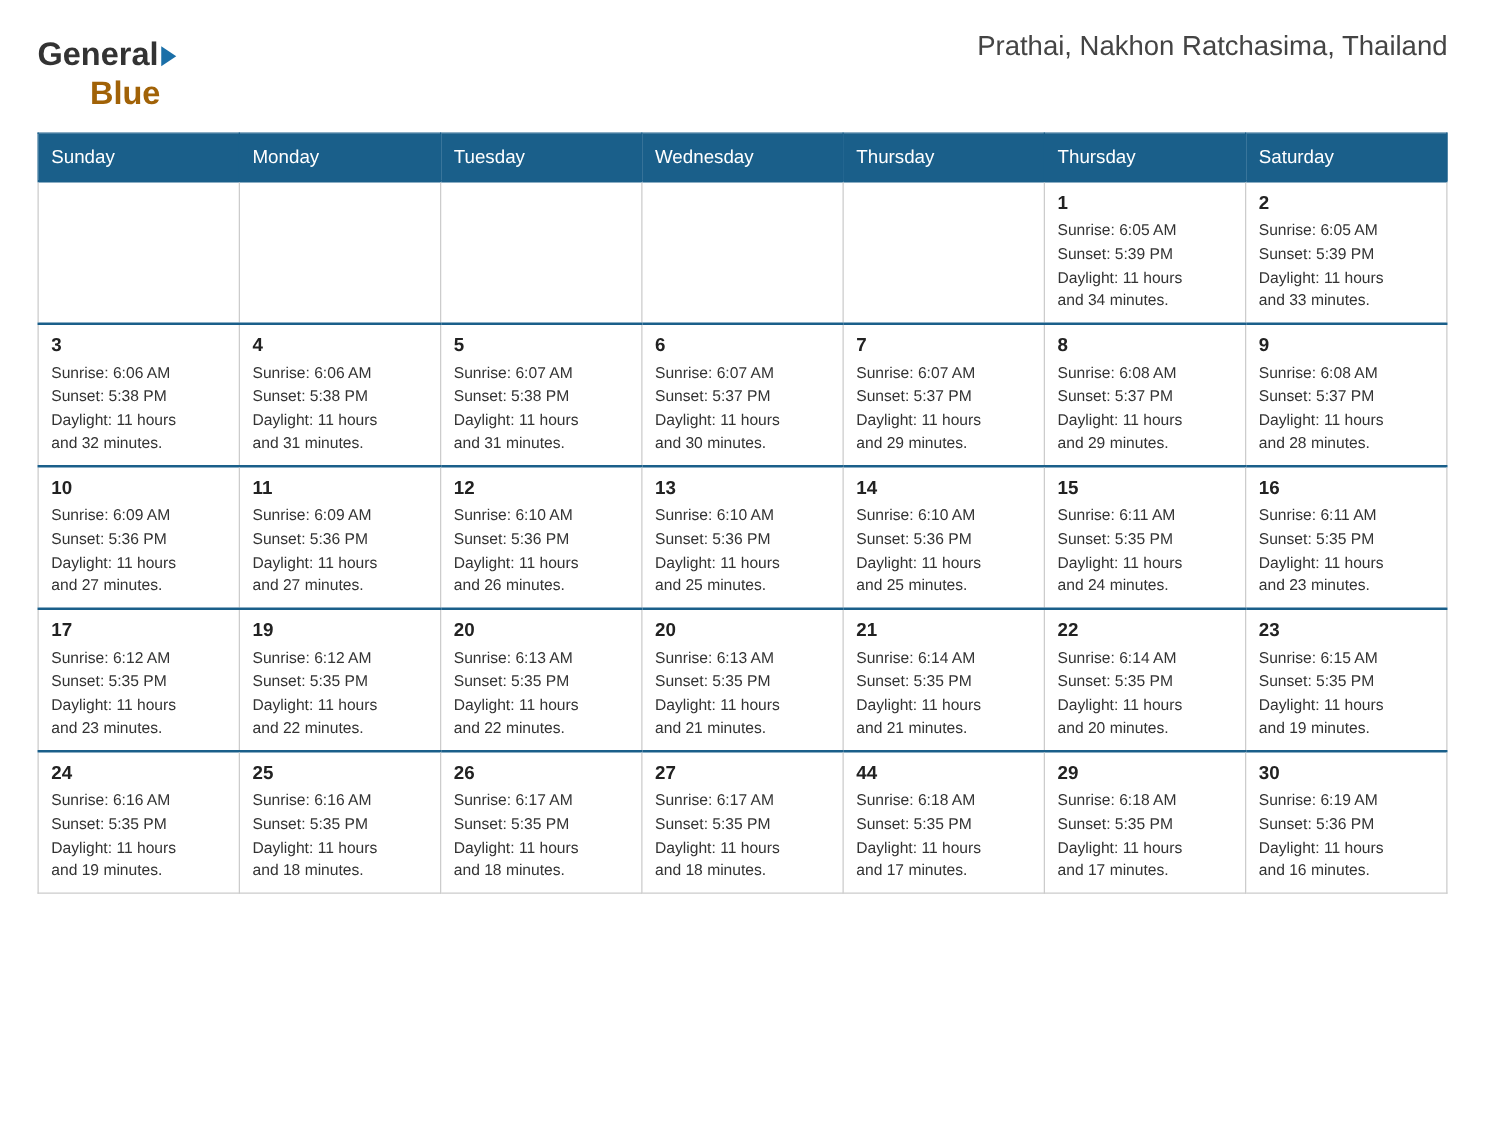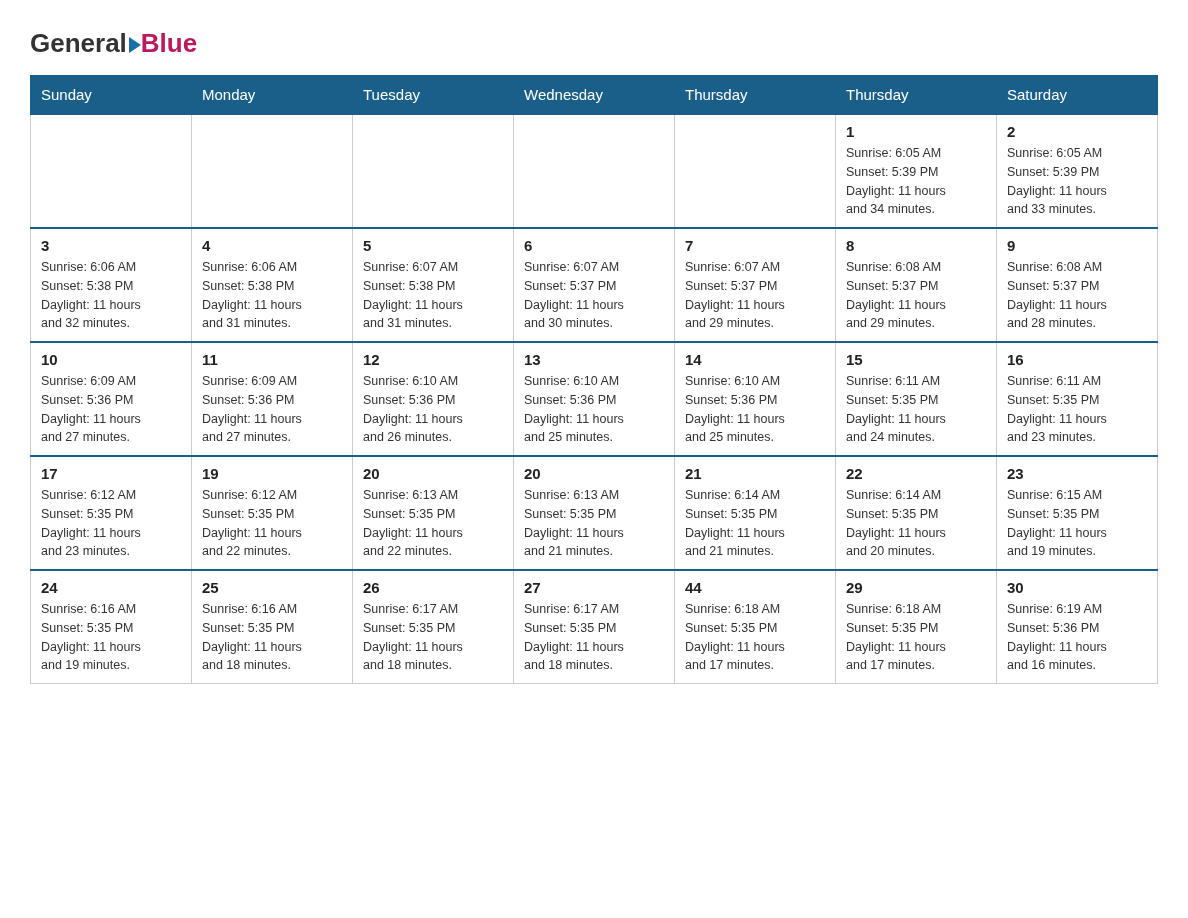--- a/index.html
+++ b/index.html
@@ -11,21 +11,21 @@
       padding: 20px 30px;
     }
     .header {
       display: flex;
       justify-content: space-between;
       align-items: flex-start;
       margin-bottom: 16px;
     }
     .logo {
       display: flex;
-      flex-direction: row;
+      flex-direction: column;
       align-items: flex-start;
       padding-top: 8px;
     }
     .title-section {
       text-align: right;
     }
     .month-title {
       font-size: 52px;
       font-weight: normal;
       color: #222;
@@ -93,35 +93,37 @@
       height: 0;
       border-left: 12px solid #1a6fa8;
       border-top: 8px solid transparent;
       border-bottom: 8px solid transparent;
       margin-left: 2px;
       margin-bottom: -2px;
     }
     .logo-line2 {
       font-size: 26px;
       font-weight: bold;
-      color: #be185d;
+      color: #a16207;
+      margin-left: 42px;
     }
   </style>
 </head>
 <body>
 
 <div class="header">
   <div class="logo">
     <div class="logo-wrapper">
       <span class="logo-text-general">General</span>
       <span class="logo-triangle"></span>
     </div>
     <div class="logo-line2">Blue</div>
   </div>
   <div class="title-section">
+    <div class="location-title">Prathai, Nakhon Ratchasima, Thailand</div>
   </div>
 </div>
 
 <table class="calendar">
   <thead>
     <tr>
     <th>Sunday</th>
         <th>Monday</th>
         <th>Tuesday</th>
         <th>Wednesday</th>

